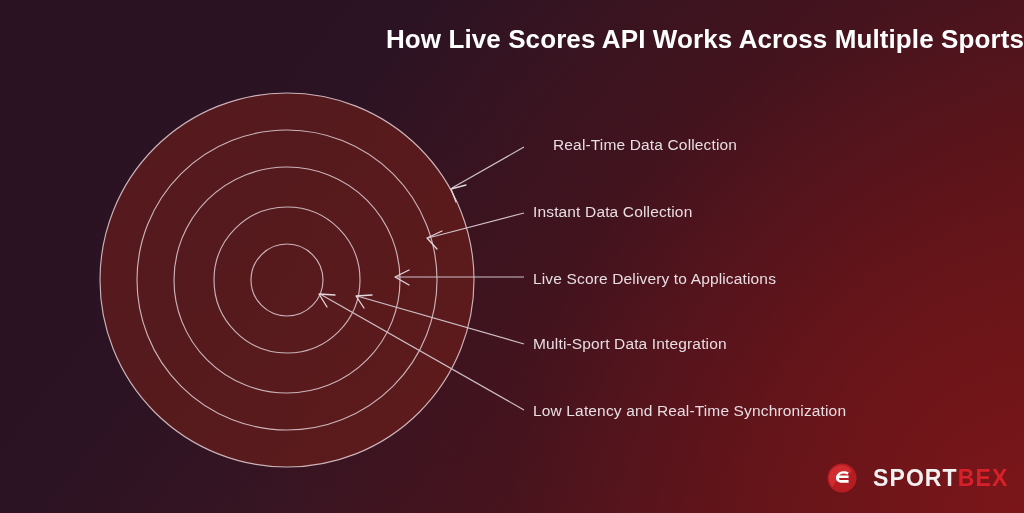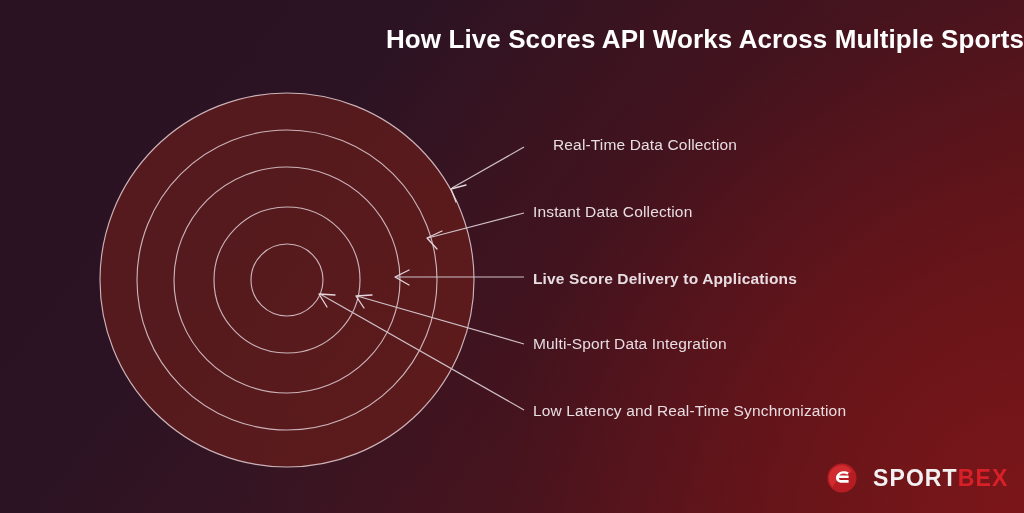--- a/index.html
+++ b/index.html
@@ -66,21 +66,21 @@
   .label {
     position: absolute;
     color: #e7dde2;
     font-size: 15.5px;
     letter-spacing: 0.15px;
     white-space: nowrap;
     line-height: 1;
   }
   .label-0 { left: 533px; top: 137px; margin-left: 20px; }
   .label-1 { left: 533px; top: 204px; }
-  .label-2 { left: 533px; top: 271px; font-weight: bold; }
+  .label-2 { left: 533px; top: 271px; }
   .label-3 { left: 533px; top: 336px; }
   .label-4 { left: 533px; top: 403px; }
 
   
   #logo {
     position: absolute;
     left: 826px;
     top: 462px;
     display: flex;
     align-items: center;

